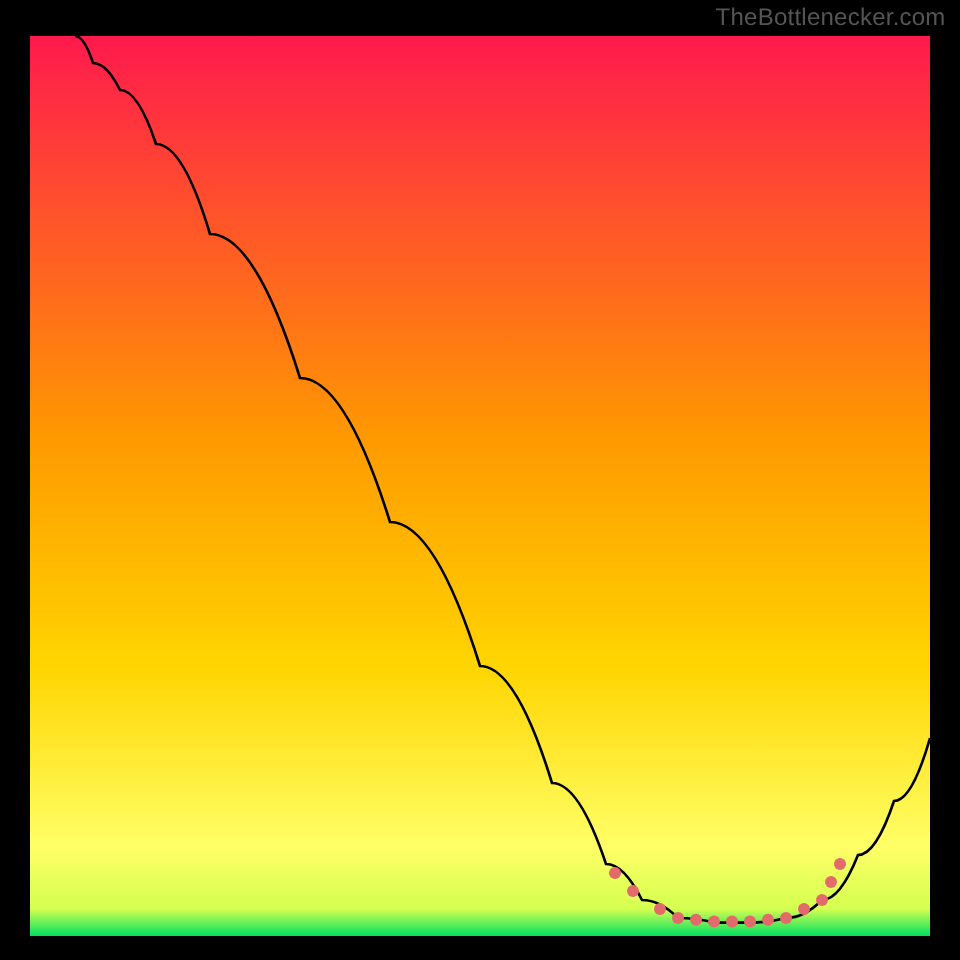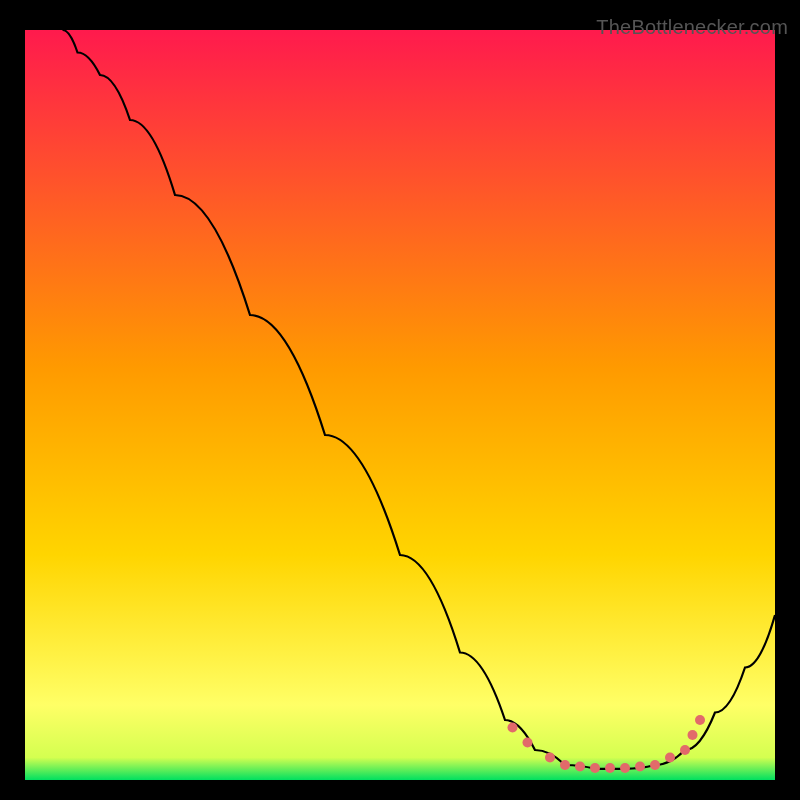--- a/index.html
+++ b/index.html
@@ -12,21 +12,21 @@
     font-family: Arial, Helvetica, sans-serif;
   }
   .stage {
     position: relative;
     width: 800px;
     height: 800px;
     background: #000;
   }
   .watermark {
     position: absolute;
-    top: 16px;
+    top: 4px;
     right: 12px;
     color: #555;
     font-size: 20px;
     font-weight: 400;
     letter-spacing: 0.2px;
     z-index: 20;
   }
   .plot-wrap {
     position: absolute;
     left: 25px;

